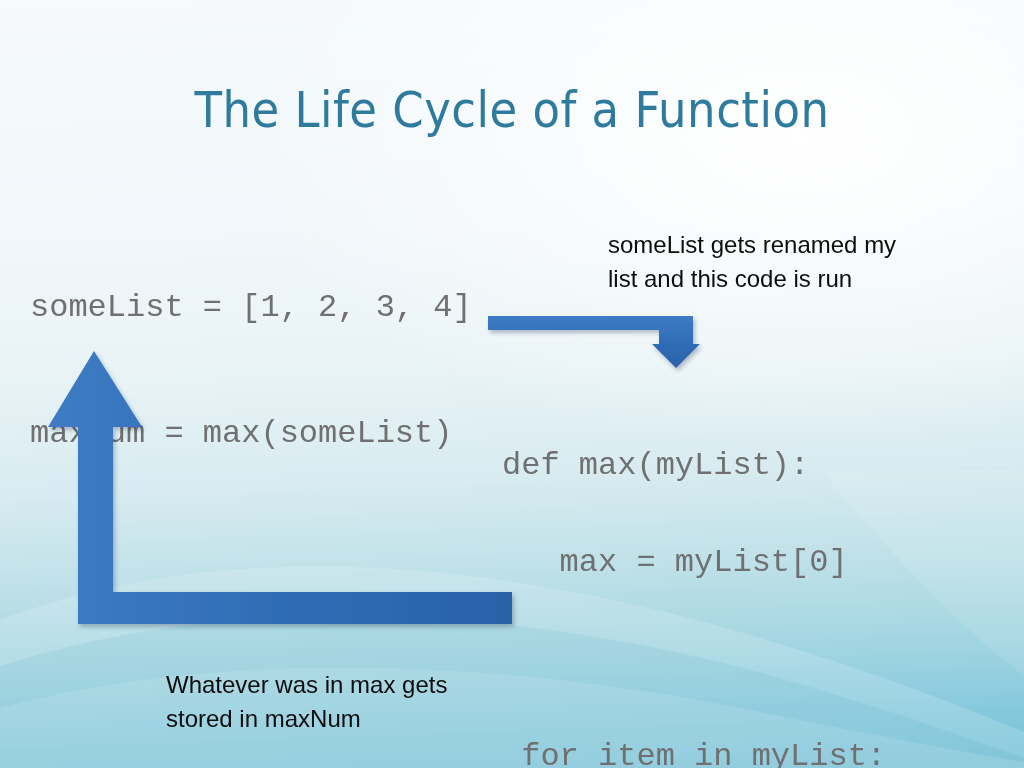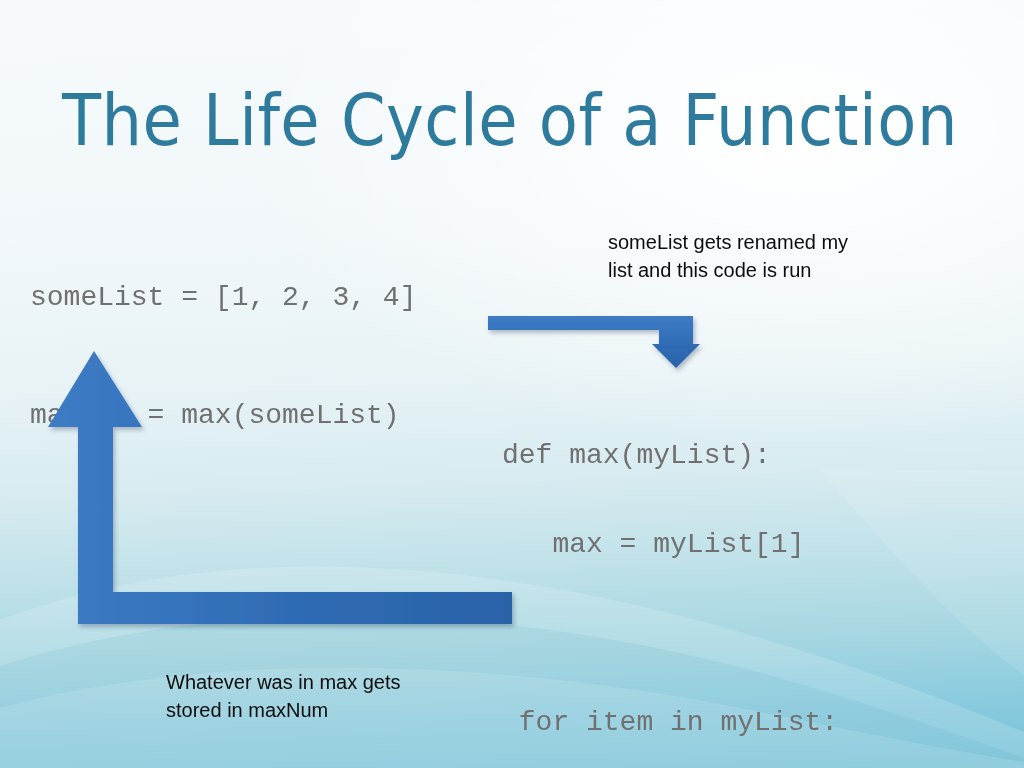--- a/index.html
+++ b/index.html
@@ -39,51 +39,52 @@
 
   #wave-lower  { top: 470px; height: 298px; }
 
   
   #title {
     position: absolute;
     left: 62px;
     top: 84px;
     width: 900px;
     font-family: "DejaVu Sans Condensed", "Liberation Sans", sans-serif;
-    font-size: 71px;
+    font-size: 50px;
     font-weight: 400;
     letter-spacing: 0.5px;
     color: #2f7b9e;
     white-space: nowrap;
     line-height: 1.05;
+    text-align: center;
   }
 
   
   .code {
     position: absolute;
     font-family: "Liberation Mono", "DejaVu Sans Mono", monospace;
     color: #707070;
-    font-size: 28px;
+    font-size: 32px;
     line-height: 1.0;
     white-space: pre;
   }
 
   #code-caller { left: 30px; top: 228px; }
   #code-caller .line { height: 62px; }
 
   #code-func { left: 478px; top: 386px; }
   #code-func .line { height: 33px; margin-left: 24px; }
   #code-func .gap  { height: 33px; }
 
   
   .annot {
     position: absolute;
     color: #0d0d0d;
     font-family: "Liberation Sans", sans-serif;
-    font-size: 20px;
+    font-size: 24px;
     line-height: 1.42;
     white-space: pre-line;
   }
   #annot-top    { left: 608px; top: 228px;  width: 340px; }
   #annot-bottom { left: 166px; top: 660px;  width: 340px; margin-top: 8px; }
 
   
   .arrow-layer {
     position: absolute;
     left: 0; top: 0;
@@ -109,21 +110,21 @@
 
   <div id="title">The Life Cycle of a Function</div>
 
   <div class="code" id="code-caller">
     <div class="line">someList = [1, 2, 3, 4]</div>
     <div class="line">maxNum = max(someList)</div>
   </div>
 
   <div class="code" id="code-func">
     <div class="line">def max(myList):</div>
-    <div class="line">   max = myList[1]</div>
+    <div class="line">   max = myList[0]</div>
     <div class="gap"></div>
     <div class="line"> for item in myList:</div>
     
     
     
   </div>
 
   <div class="annot" id="annot-top">someList gets renamed my
 list and this code is run</div>
 

